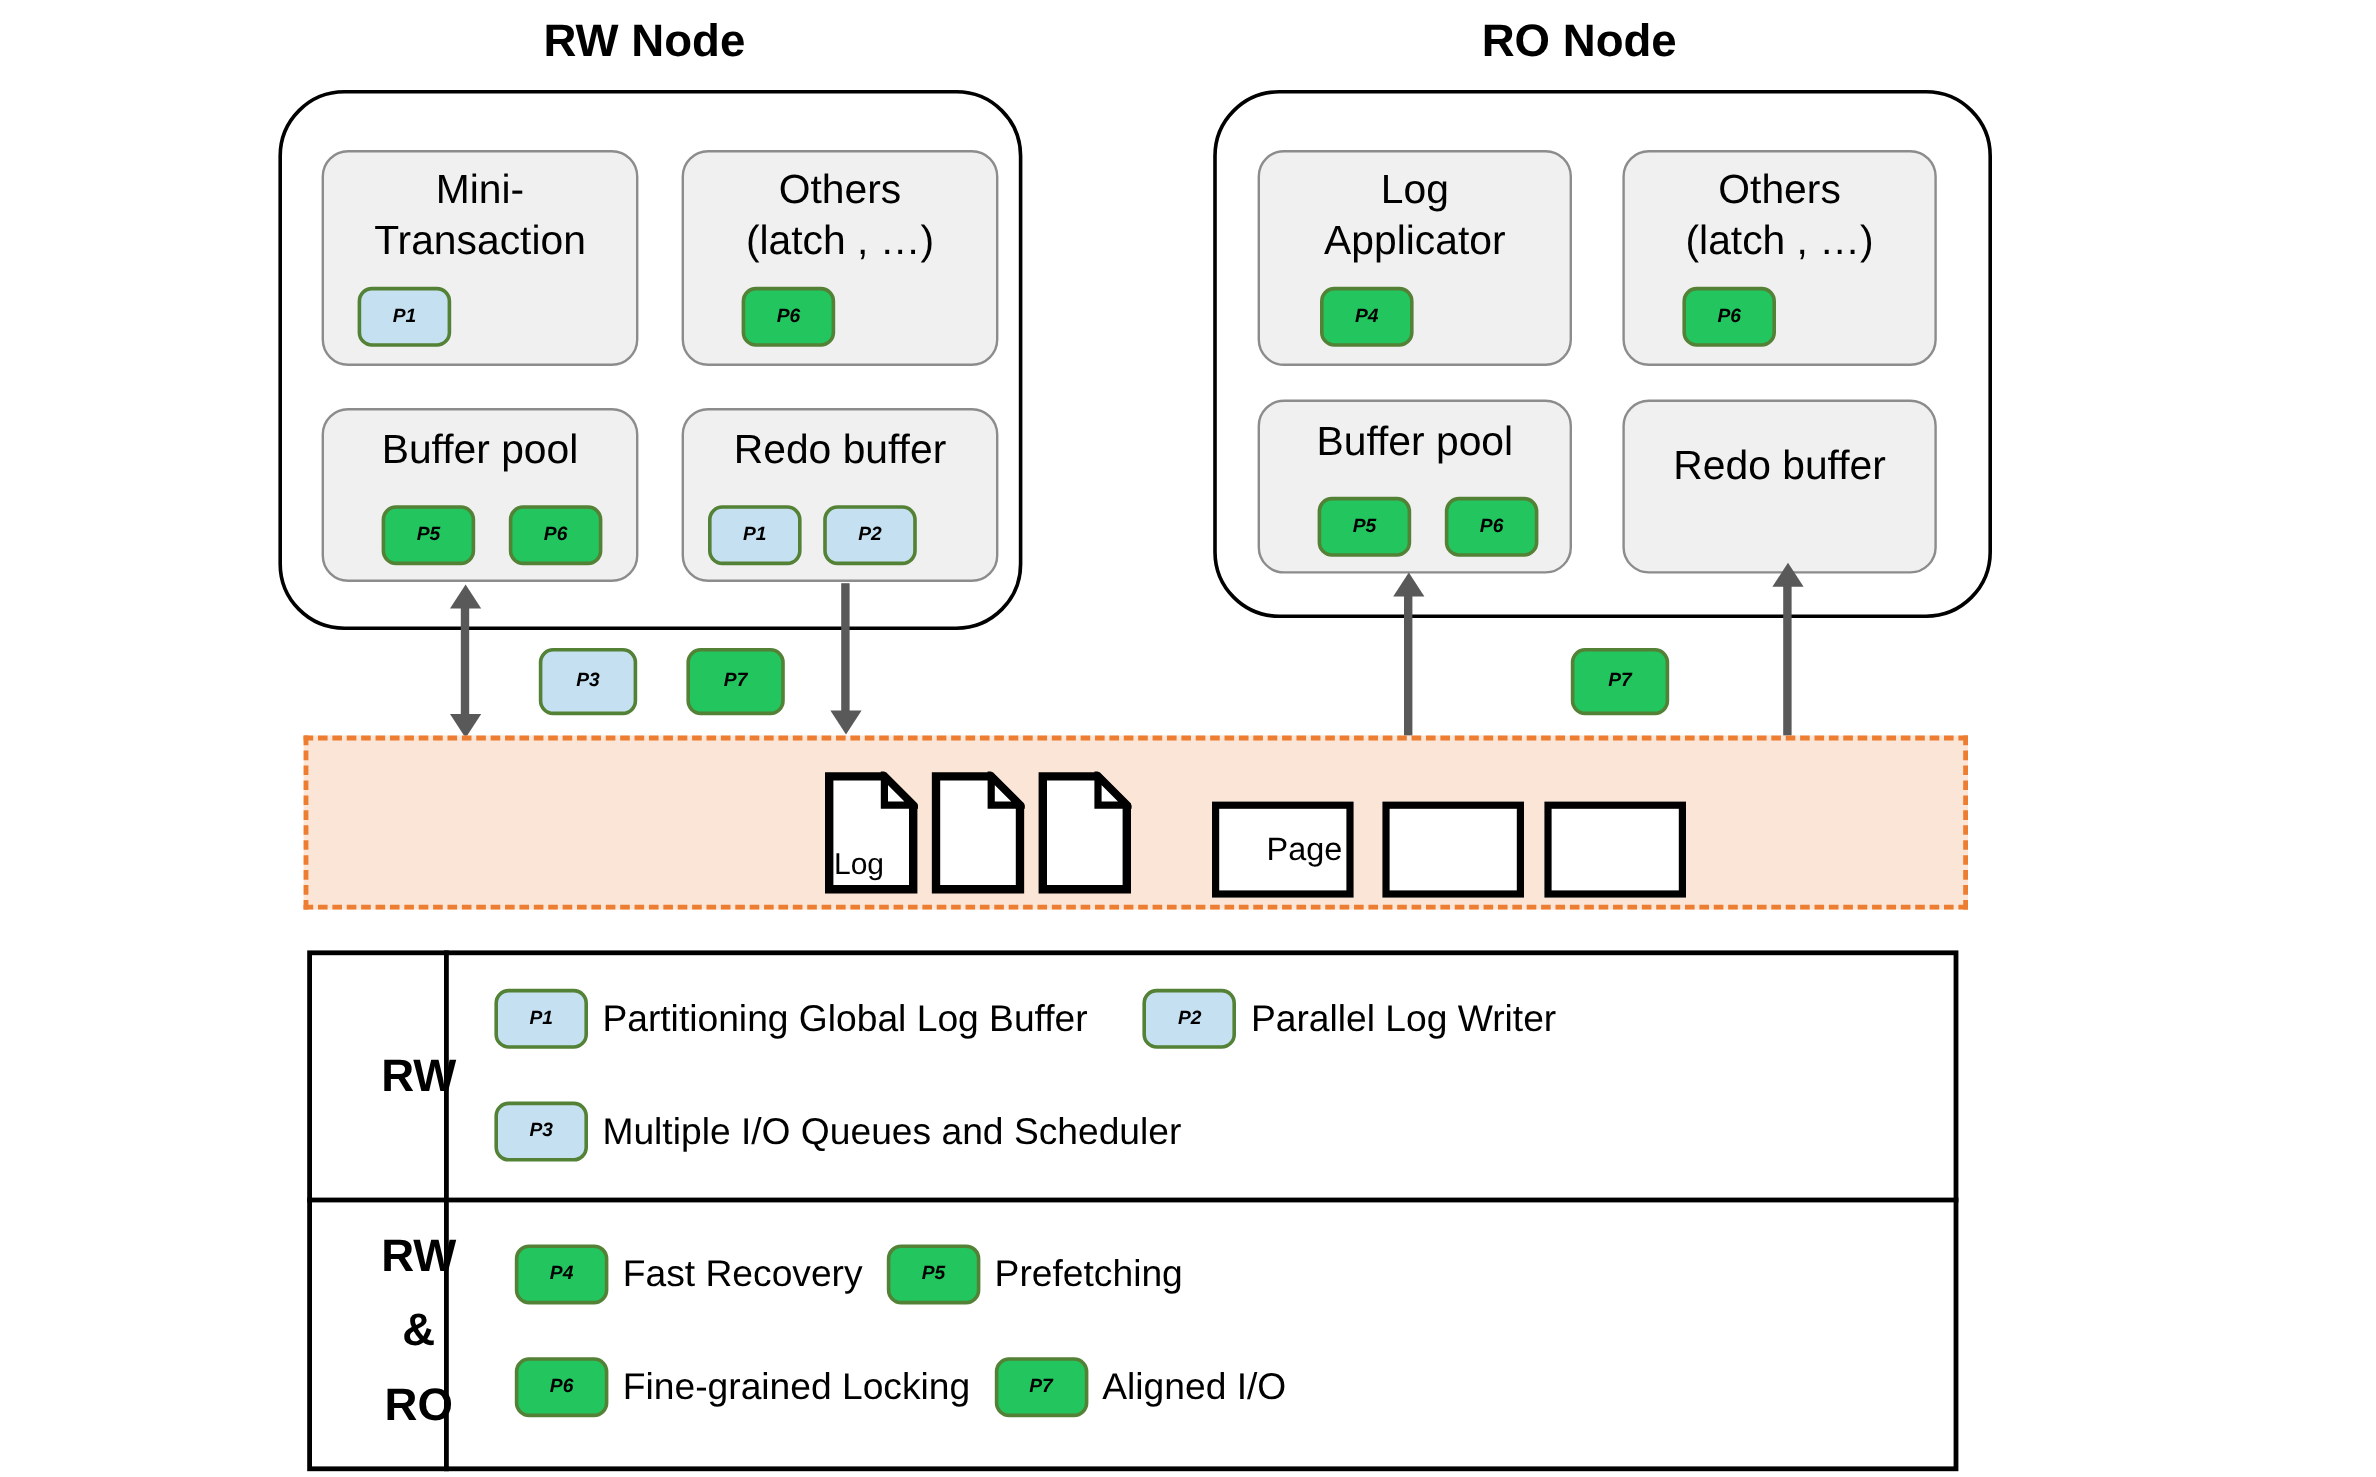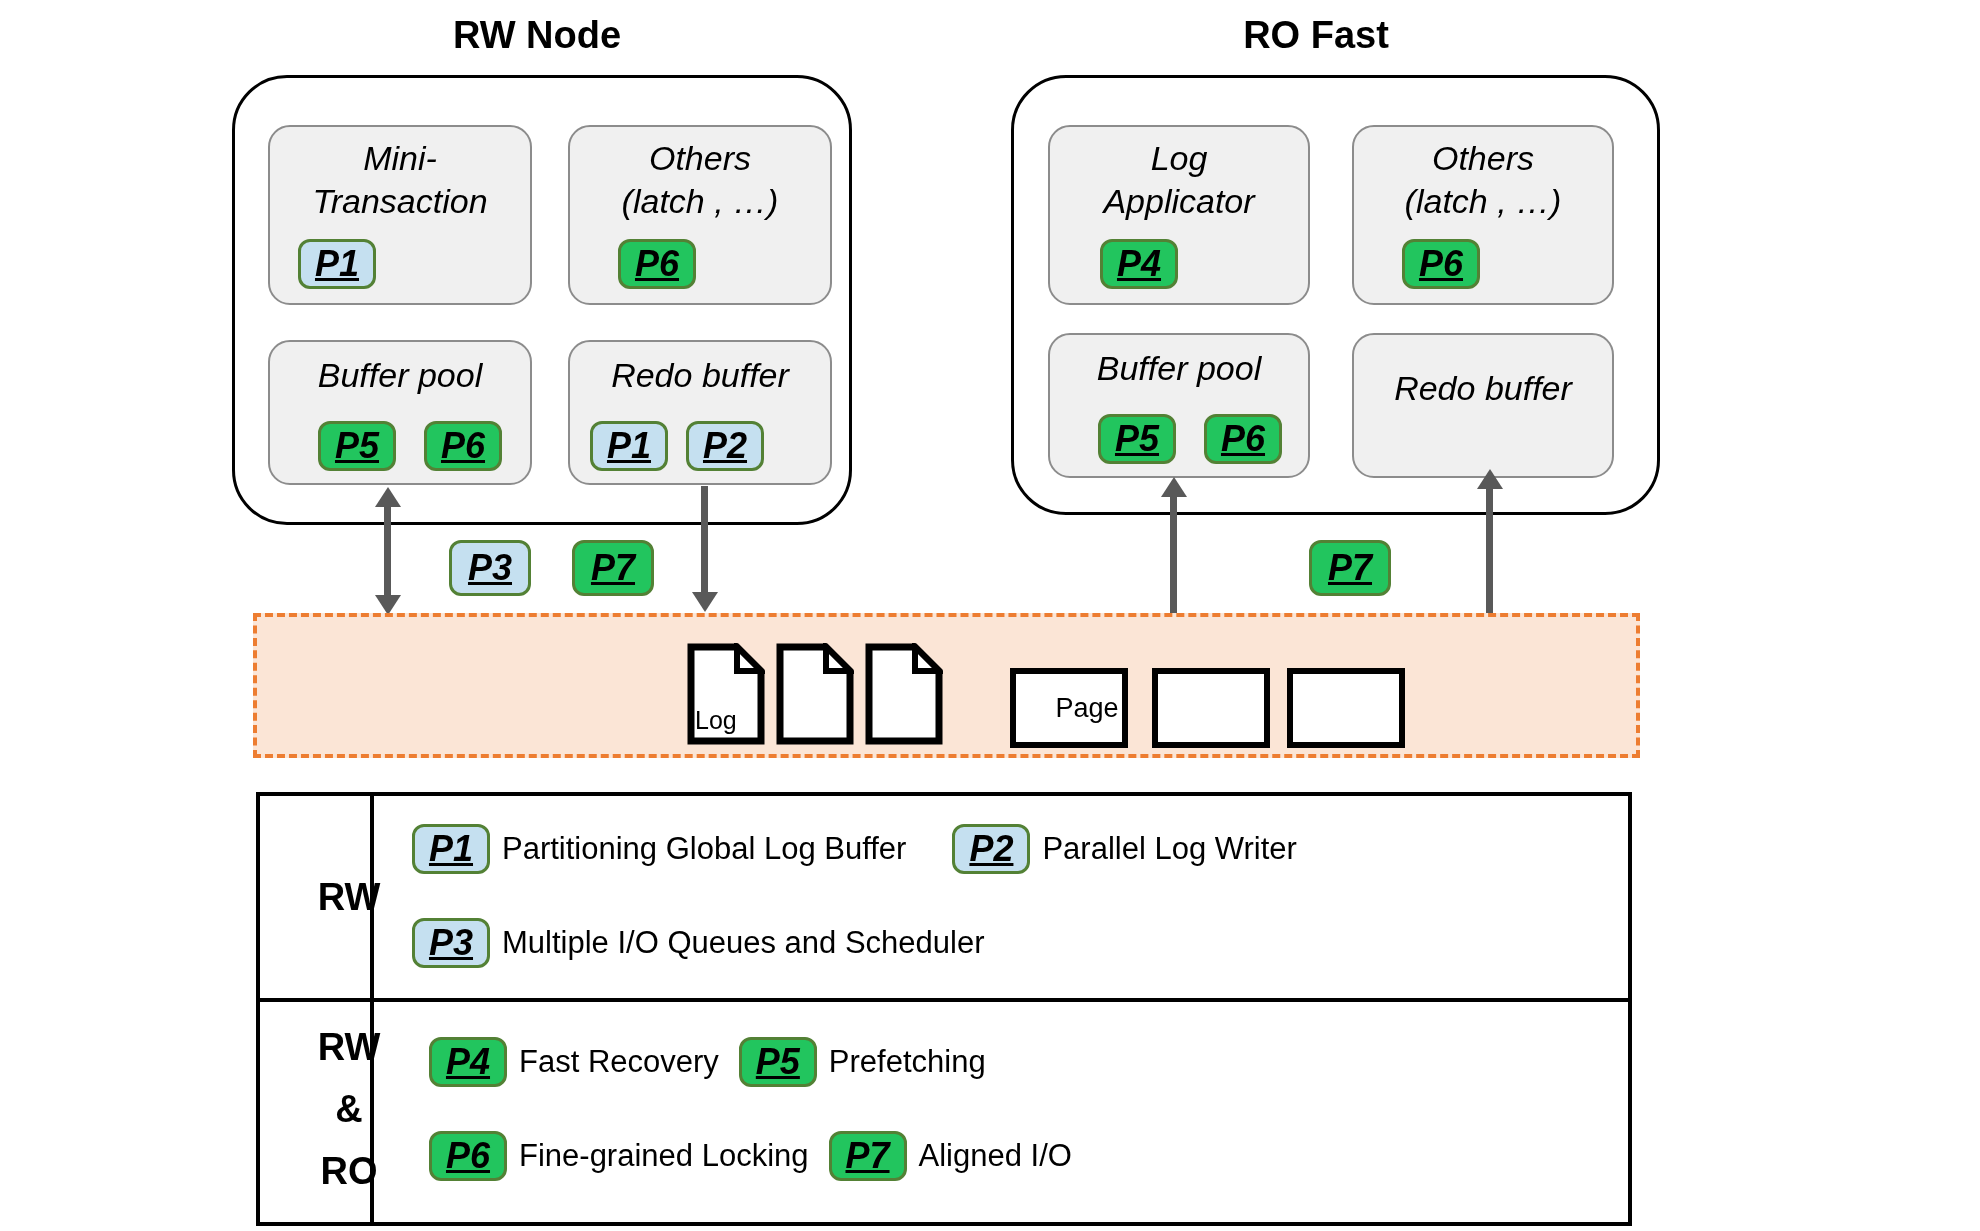--- a/index.html
+++ b/index.html
@@ -3,25 +3,25 @@
 <meta charset="utf-8">
 <style>
   html,body{margin:0;padding:0;background:#fff;}
   body{font-family:"Liberation Sans",sans-serif;color:#000;}
   #canvas{position:relative;width:1980px;height:1231px;background:#fff;overflow:hidden;}
 
   .node{position:absolute;background:#fff;border:3.5px solid #000;border-radius:55px;box-sizing:border-box;}
   .node-title{position:absolute;width:400px;text-align:center;font-size:38px;font-weight:bold;}
 
   .cbox{position:absolute;background:#F0F0F0;border:2.5px solid #8C8C8C;border-radius:22px;box-sizing:border-box;}
-  .cbox-label{position:absolute;left:0;right:0;top:10px;text-align:center;font-style:italic;font-size:34px;line-height:43px;}
+  .cbox-label{position:absolute;left:0;right:0;top:10px;text-align:center;font-size:34px;line-height:43px;}
 
   .badge{width:78px;height:50px;border:3px solid #538135;border-radius:12px;box-sizing:border-box;
          display:flex;align-items:center;justify-content:center;
-         font-weight:bold;font-style:italic;font-size:36px;flex:0 0 auto;text-decoration:underline;}
+         font-weight:bold;font-style:italic;font-size:16px;flex:0 0 auto;}
   .badge.abs{position:absolute;}
   .badge.blue{background:#C5E0F0;}
   .badge.green{background:#22c55e;margin-left:20px;}
   .badge.mid{width:82px;height:56px;}
 
   .arrow-line{position:absolute;width:7px;background:#595959;}
   .head-up{position:absolute;width:0;height:0;border-left:13px solid transparent;border-right:13px solid transparent;border-bottom:20px solid #595959;}
   .head-down{position:absolute;width:0;height:0;border-left:13px solid transparent;border-right:13px solid transparent;border-top:20px solid #595959;}
 
   .cloud{position:absolute;left:253px;top:613px;width:1387px;height:145px;background:#FBE5D6;border:4px dashed #ED7D31;box-sizing:border-box;}
@@ -42,21 +42,21 @@
   .leg-row{position:absolute;display:flex;align-items:center;height:56px;}
   .leg-text{font-size:31px;margin-left:12px;white-space:nowrap;}
   .gap-left{margin-left:46px;}
 </style>
 </head>
 <body>
 
 <div id="canvas">
 
   <div class="node-title" style="left:337px;top:14px;">RW Node</div>
-  <div class="node-title" style="left:1116px;top:14px;">RO Fast</div>
+  <div class="node-title" style="left:1116px;top:14px;">RO Node</div>
 
   <div class="node" style="left:232px;top:75px;width:620px;height:450px;"></div>
 
   <div class="cbox" style="left:268px;top:125px;width:264px;height:180px;">
     <div class="cbox-label">
       <div>Mini-</div>
       <div>Transaction</div>
     </div>
     <div class="badge abs blue" style="left:28px;bottom:14px;">P1</div>
   </div>

